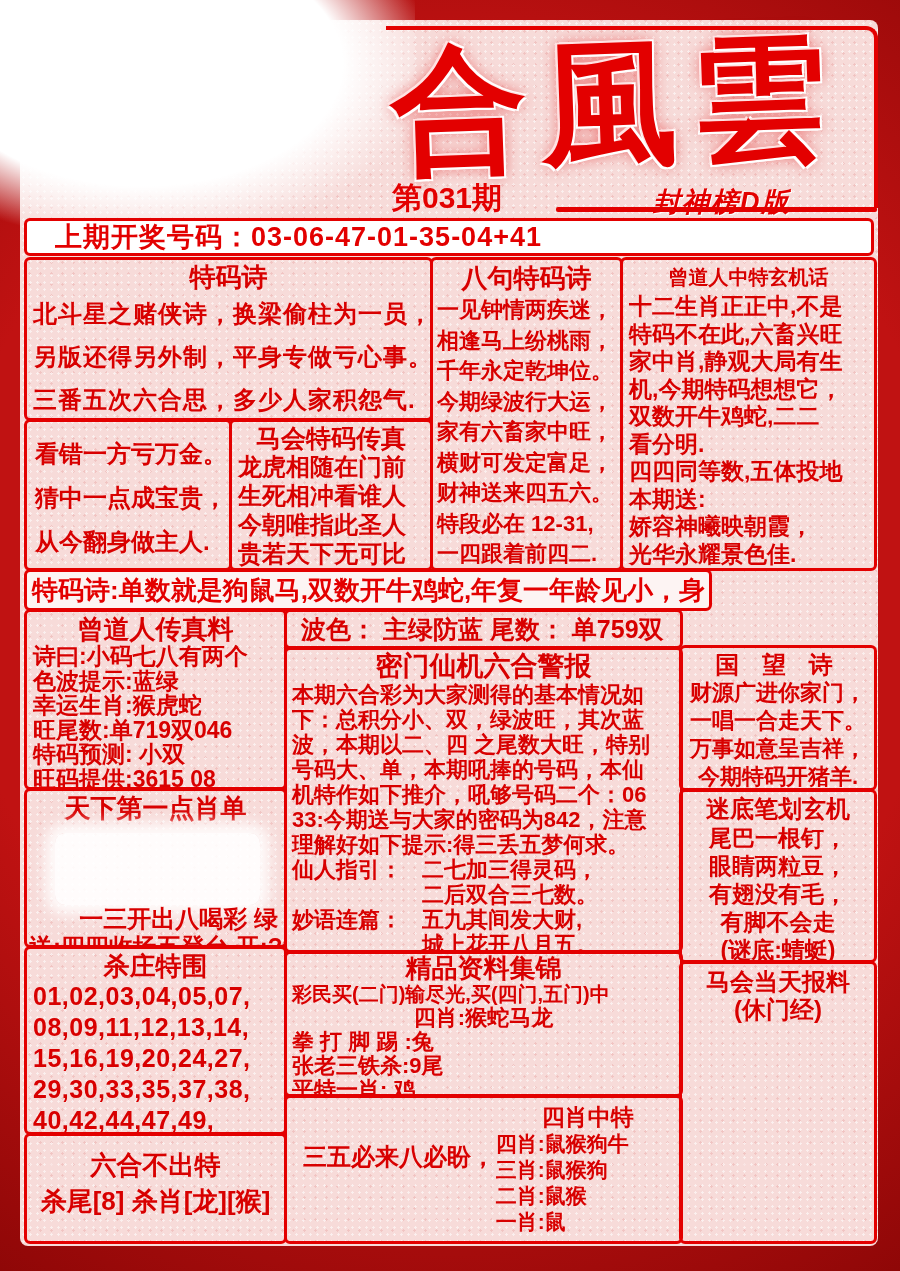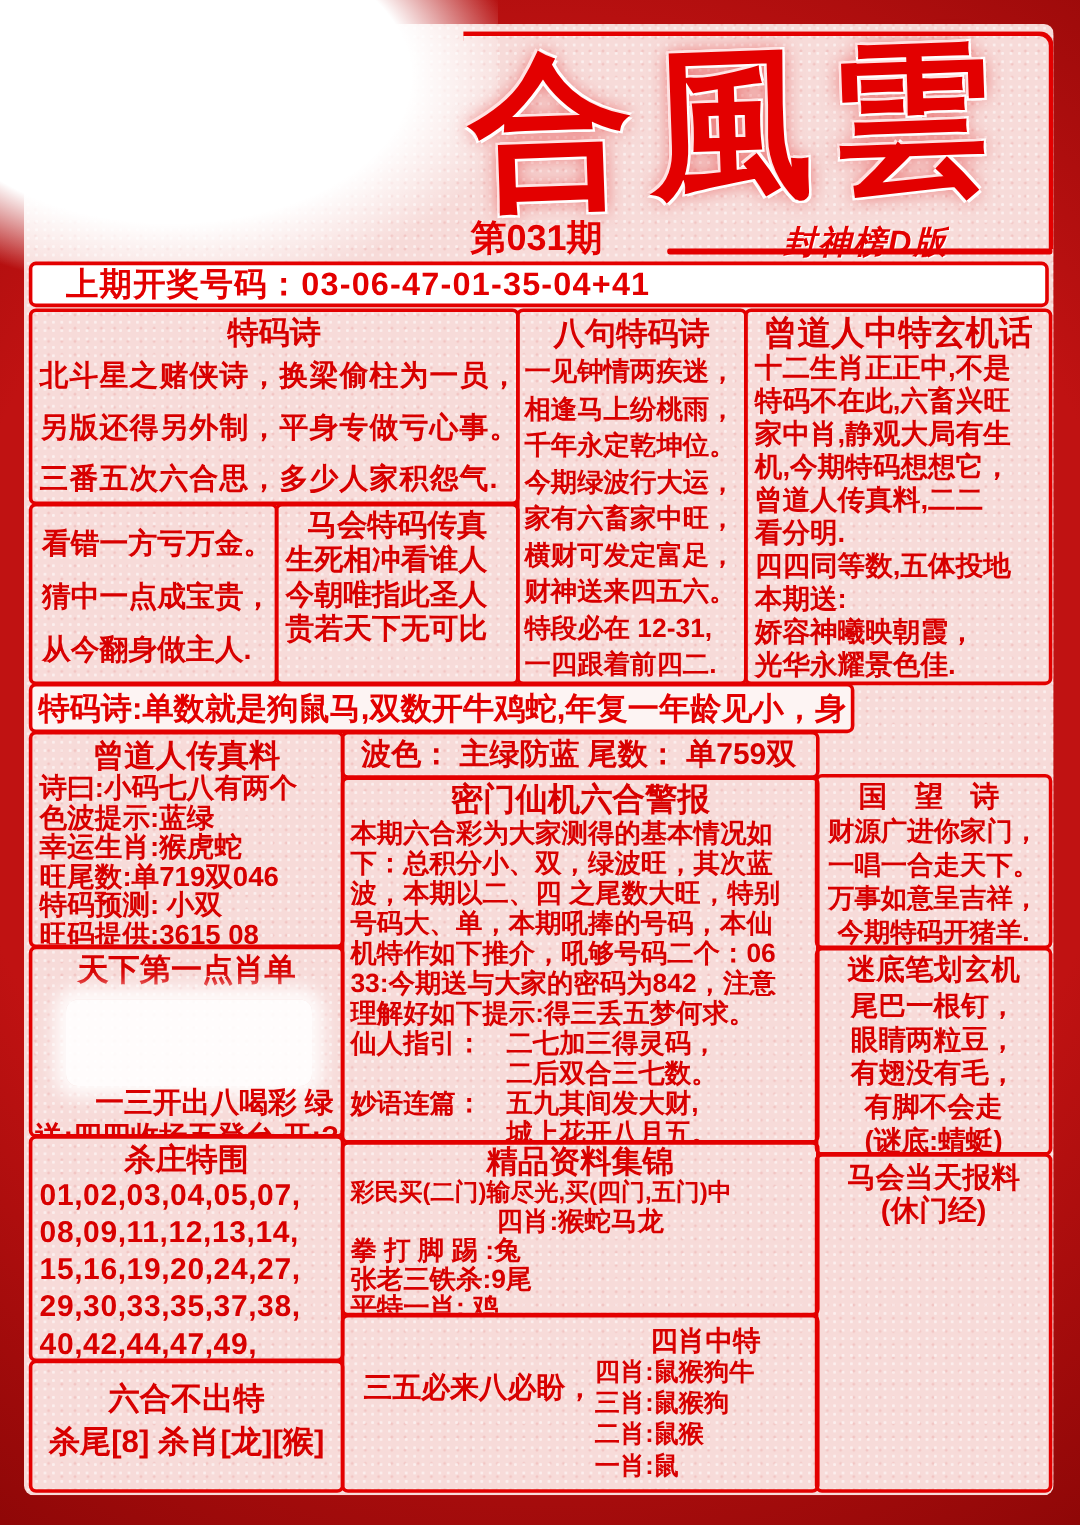--- a/index.html
+++ b/index.html
@@ -61,21 +61,21 @@
   .b-temashi .pline{font-size:24px;line-height:43px;letter-spacing:1px;}
   .b-kancuo{left:24px;top:419px;width:208px;height:152px;padding:10px 8px;}
   .b-kancuo .pline{font-size:24px;line-height:44px;}
   .b-chuanzhen{left:229px;top:419px;width:204px;height:152px;padding:2px 6px;}
   .b-chuanzhen .box-title{font-size:25px;line-height:28px;}
   .b-chuanzhen .pline{font-size:24px;line-height:29px;}
   .b-baju{left:430px;top:257px;width:193px;height:314px;padding:2px 4px;}
   .b-baju .box-title{line-height:33px;}
   .b-baju .pline{font-size:22px;line-height:30.5px;}
   .b-xuanji{left:620px;top:257px;width:257px;height:314px;padding:2px 6px;}
-  .b-xuanji .box-title{font-size:28px;line-height:31px;}
+  .b-xuanji .box-title{font-size:20px;line-height:31px;}
   .b-xuanji .pline{font-size:23px;line-height:27.5px;}
   .b-liao{left:24px;top:609px;width:263px;height:181px;padding:2px 6px;}
   .b-liao .pline{font-size:23px;line-height:24.5px;}
   .b-bose{left:284px;top:609px;width:399px;height:40px;font-size:25px;line-height:34px;padding-left:14px;}
   .b-mimen{left:284px;top:647px;width:399px;height:306px;padding:1px 5px;}
   .b-mimen .box-title{font-size:27px;line-height:31px;}
   .b-mimen .pline{font-size:22px;line-height:25px;}
   .guide-row{display:flex;font-size:22px;line-height:25px;}
   .guide-label{width:130px;}
   .b-guowang{left:679px;top:645px;width:198px;height:146px;padding:2px 4px;}
@@ -137,20 +137,21 @@
     <div>
         <div class="pline">看错一方亏万金。</div>
         <div class="pline">猜中一点成宝贵，</div>
         <div class="pline">从今翻身做主人.</div>
       </div>
   </div>
 
   <div class="box b-chuanzhen">
     <div class="box-title">马会特码传真</div>
     <div>
+        <div class="pline">龙虎相随在门前</div>
         <div class="pline">生死相冲看谁人</div>
         <div class="pline">今朝唯指此圣人</div>
         <div class="pline">贵若天下无可比</div>
       </div>
   </div>
 
   <div class="box b-baju">
     <div class="box-title">八句特码诗</div>
     <div>
         <div class="pline">一见钟情两疾迷，</div>
@@ -165,21 +166,21 @@
       </div>
   </div>
 
   <div class="box b-xuanji">
     <div class="box-title">曾道人中特玄机话</div>
     <div>
         <div class="pline">十二生肖正正中,不是</div>
         <div class="pline">特码不在此,六畜兴旺</div>
         <div class="pline">家中肖,静观大局有生</div>
         <div class="pline">机,今期特码想想它，</div>
-        <div class="pline">曾道人传真料,二二</div>
+        <div class="pline">双数开牛鸡蛇,二二</div>
         <div class="pline">看分明.</div>
         <div class="pline">四四同等数,五体投地</div>
         <div class="pline">本期送:</div>
         <div class="pline">娇容神曦映朝霞，</div>
         <div class="pline">光华永耀景色佳.</div>
       </div>
   </div>
 
   <div class="box banner-bar">特码诗:单数就是狗鼠马,双数开牛鸡蛇,年复一年龄见小，身毒心毒本性毒</div>
 

